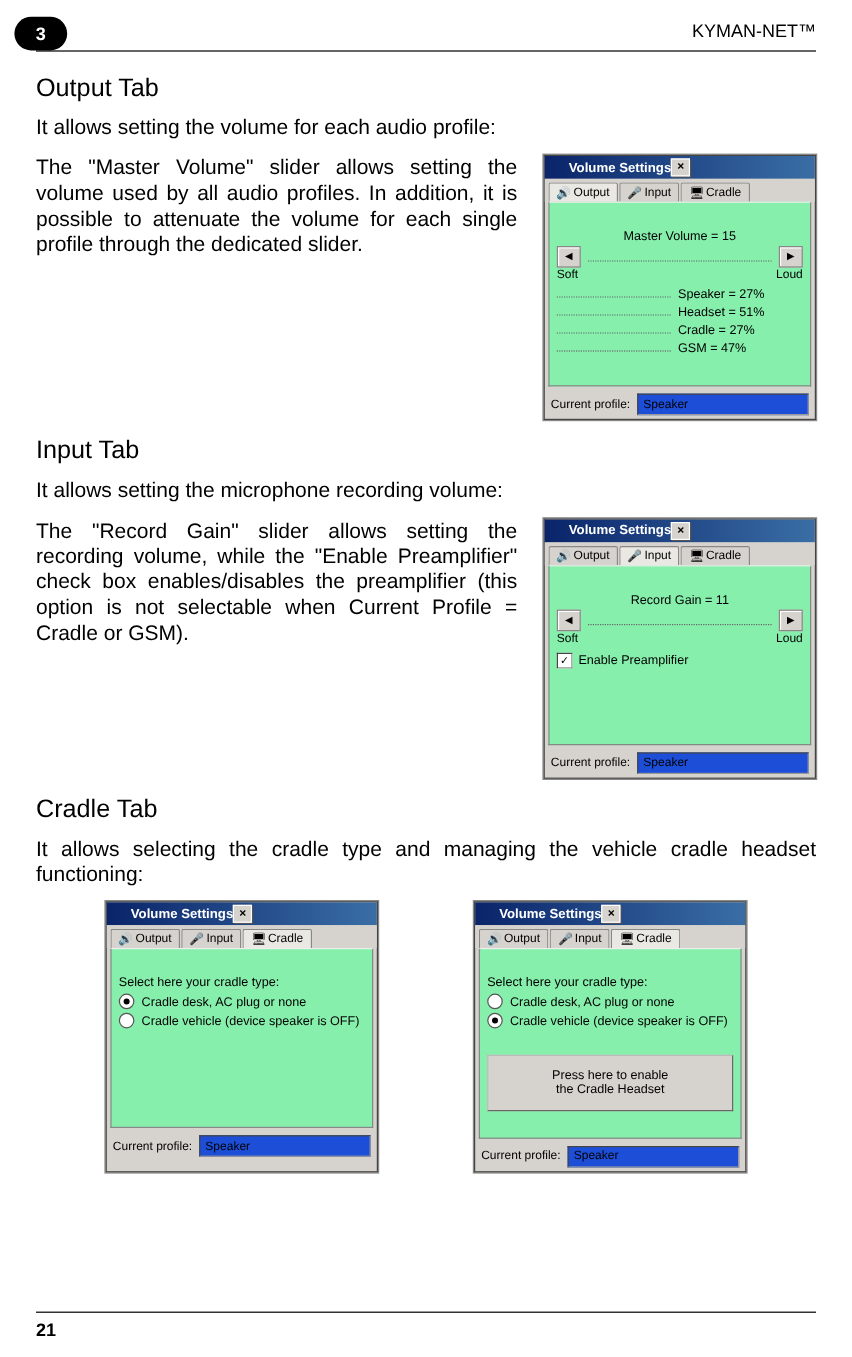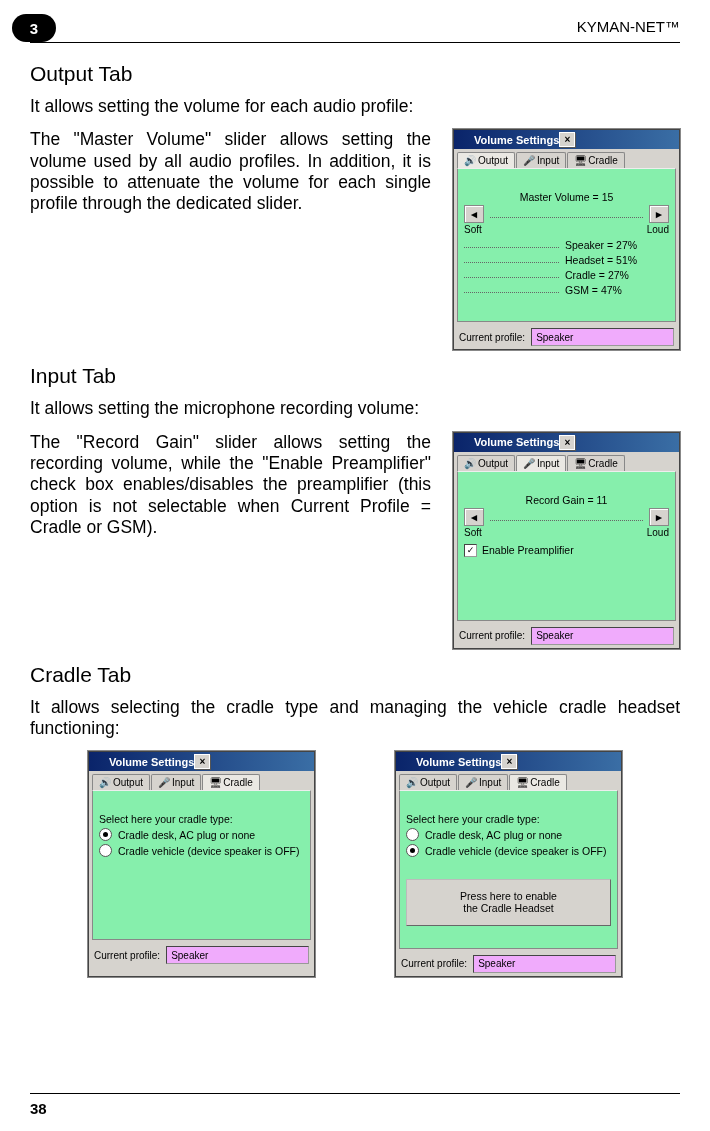--- a/index.html
+++ b/index.html
@@ -22,21 +22,21 @@
 .tabbody{background:#86efac;border:1px solid #888;border-top-color:#eee;margin:0 3px 3px 3px;padding:22px 6px;min-height:150px;box-sizing:border-box}
 .slrow{display:flex;align-items:center;gap:4px;margin:2px 0}
 .btn-arrow{width:18px;height:16px;border:1px solid #888;background:#d6d3ce;display:flex;align-items:center;justify-content:center;box-shadow:inset 1px 1px 0 #fff}
 .slider{flex:1;height:12px;position:relative;display:flex;align-items:center}
 .slider::before{content:"";position:absolute;top:9px;left:2px;right:2px;border-top:1px dotted #666}
 .slabel{display:flex;justify-content:space-between;font-size:10px;margin-top:-1px;margin-bottom:4px}
 .miniline{display:flex;align-items:center;gap:6px;margin:3px 0}
 .miniline .msl{width:95px;height:10px;position:relative}
 .miniline .msl::before{content:"";position:absolute;top:7px;left:0;right:0;border-top:1px dotted #666}
 .curprof{display:flex;align-items:center;gap:6px;padding:3px 5px;font-size:10px}
-.curprof .box{flex:1;border:1px inset #999;background:#f0abfc;padding:1px 4px;height:14px;display:flex;align-items:center}
+.curprof .box{flex:1;border:1px inset #999;background:#1d4ed8;padding:1px 4px;height:14px;display:flex;align-items:center}
 .chk{display:flex;align-items:center;gap:5px;margin-top:6px;font-size:10.5px}
 .chk .cb{width:11px;height:11px;border:1px inset #999;background:#fff;display:flex;align-items:center;justify-content:center;font-size:9px}
 .radio{display:flex;align-items:center;gap:6px;margin:3px 0;font-size:10.5px}
 .radio .rb{width:11px;height:11px;border:1px solid #555;border-radius:50%;background:#fff;display:flex;align-items:center;justify-content:center}
 .radio .rb.sel::after{content:"";width:5px;height:5px;border-radius:50%;background:#000}
 .bigbtn{margin-top:22px;border:1px outset #bbb;background:#d6d3ce;padding:10px 6px;text-align:center;font-size:10.5px;line-height:1.15}
 .row3{display:flex;gap:80px;justify-content:center;margin-top:4px}
 .footer{position:absolute;bottom:14px;left:30px;right:30px}
 .footer .fl{border-top:1px solid #000;padding-top:6px;font-weight:bold;font-size:15px}
 </style>
@@ -235,15 +235,15 @@
         <div class="curprof">
             <span>Current profile:</span>
             <div class="box">Speaker</div>
           </div>
       </div>
     </div>
 
   </div>
 
   <div class="footer">
-    <div class="fl">38</div>
+    <div class="fl">21</div>
   </div>
 </div>
 
 </body></html>

